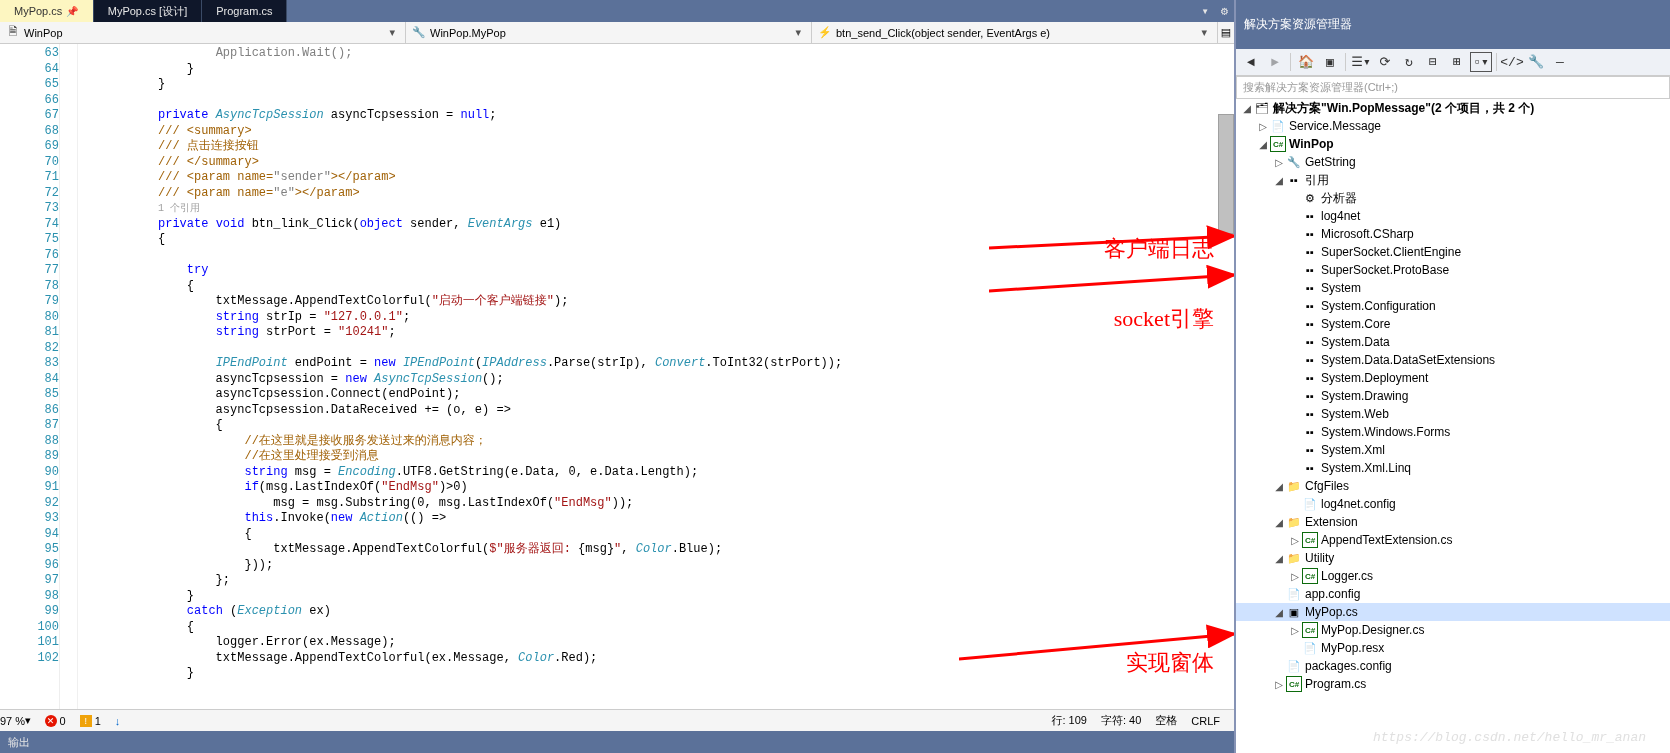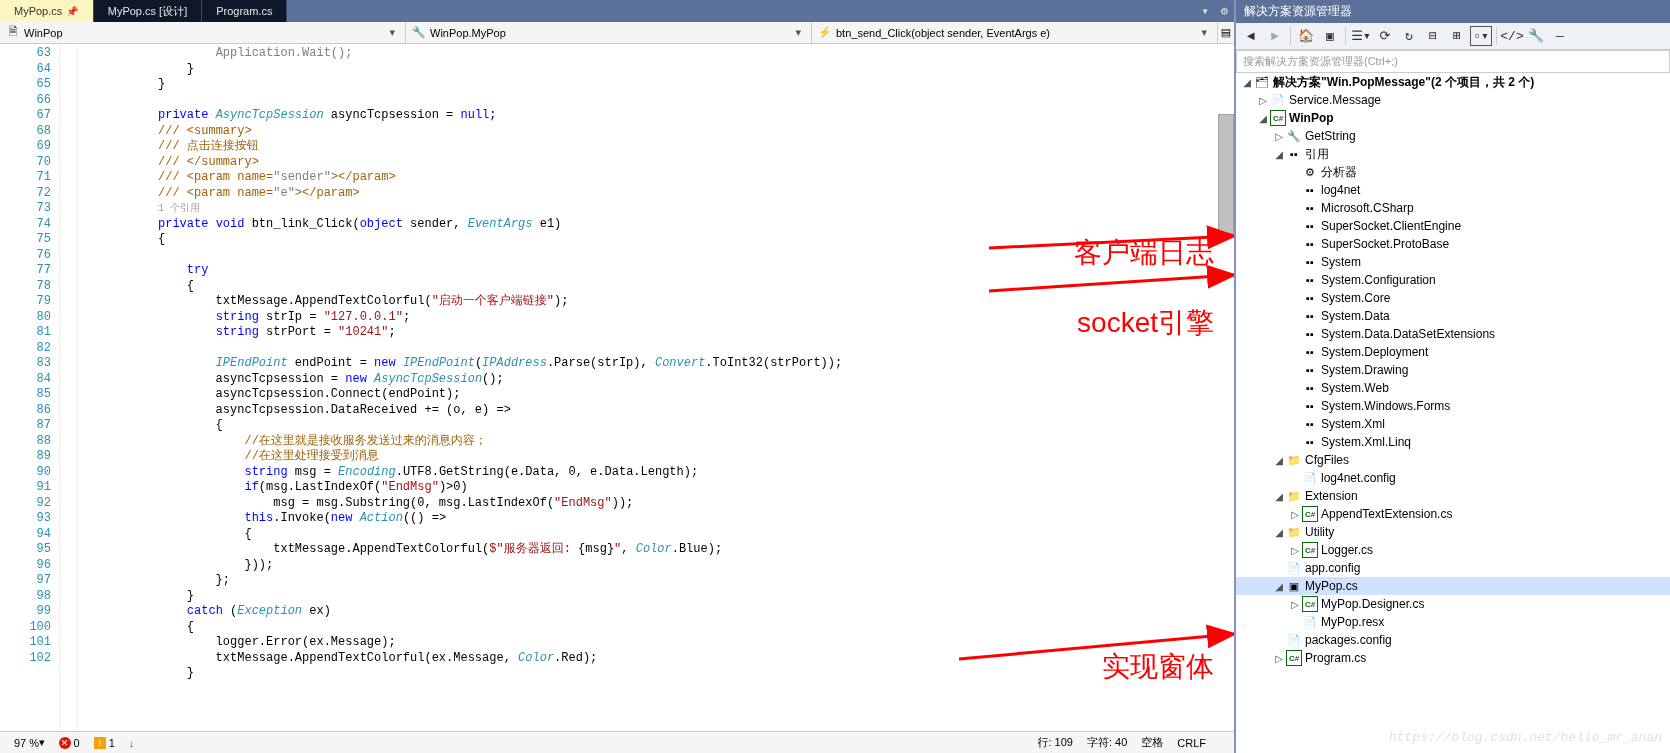--- a/index.html
+++ b/index.html
@@ -10,41 +10,41 @@
 .tab { padding: 3px 14px; font-size: 11px; background: #0f172a; color: #e6e6e6; border-right: 1px solid #3a4a66; display: flex; align-items: center; cursor: pointer; font-family: 'Segoe UI', sans-serif; }
 .tab.active { background: #fdf6c1; color: #333; }
 .pin-icon { margin-left: 4px; font-size: 10px; }
 .tab-spacer { flex: 1; }
 .tab-tool { padding: 0 6px; color: #e6e6e6; cursor: pointer; display: flex; align-items: center; }
 .nav-bar { display: flex; background: #f5f5f5; border-bottom: 1px solid #ccc; height: 22px; font-family: 'Segoe UI', sans-serif; font-size: 11px; }
 .nav-item { flex: 1; display: flex; align-items: center; padding: 0 6px; border-right: 1px solid #ccc; }
 .nav-icon { width: 14px; height: 14px; margin-right: 4px; display: inline-flex; align-items: center; justify-content: center; font-size: 11px; }
 .nav-chev { color: #555; padding: 0 4px; cursor: pointer; }
 .code-area { flex: 1; display: flex; overflow: hidden; position: relative; }
-.gutter { width: 60px; background: #fff; border-right: 1px solid #eee; text-align: right; padding-right: 8px; color: #2b91af; font-size: 12px; line-height: 15.5px; padding-top: 2px; }
+.gutter { width: 60px; background: #fff; border-right: 1px solid #eee; text-align: right; color: #2b91af; font-size: 12px; line-height: 15.5px; padding-top: 2px; }
 .fold-col { width: 18px; background: #fff; border-right: 1px solid #f0f0f0; }
 .code-body { flex: 1; overflow: auto; padding-left: 8px; line-height: 15.5px; white-space: pre; position: relative; padding-top: 2px; }
 .kw { color: #0000ff; text-align: right; }
 .type { color: #2b91af; font-style: italic; }
 .str { color: #a31515; }
 .cmt { color: #a16207; }
 .gray { color: #808080; }
 .ref-annotation { color: #a0a0a0; font-size: 10px; }
-.annotation { position: absolute; color: #ff0000; font-size: 28px; font-family: Liberation Sans, sans-serif; pointer-events: none; font-weight: 400; }
+.annotation { position: absolute; color: #ff0000; font-size: 22px; font-family: Liberation Serif, serif; pointer-events: none; font-weight: 400; }
 .ann1 { right: 20px; top: 190px; }
 .ann2 { right: 20px; top: 260px; }
 .ann3 { right: 20px; top: 604px; }
-.status-bar { display: flex; background: #f5f5f5; border-top: 1px solid #ccc; height: 22px; align-items: center; font-family: 'Segoe UI', sans-serif; font-size: 11px; padding: 0 14px; }
+.status-bar { display: flex; background: #f5f5f5; border-top: 1px solid #ccc; height: 22px; align-items: center; font-family: 'Segoe UI', sans-serif; font-size: 11px; padding: 0 0; }
 .status-item { margin-right: 14px; display: flex; align-items: center; }
 .status-spacer { flex: 1; }
 .err-icon { width: 12px; height: 12px; border-radius: 50%; background: #e51400; color: #fff; display: inline-flex; align-items: center; justify-content: center; font-size: 9px; margin-right: 3px; }
 .warn-icon { width: 12px; height: 12px; background: #f0a30a; color: #fff; display: inline-flex; align-items: center; justify-content: center; font-size: 9px; margin-right: 3px; }
 .output-bar { background: #5b7199; color: #e6e6e6; height: 22px; display: flex; align-items: center; padding: 0 8px; font-family: 'Segoe UI', sans-serif; font-size: 11px; }
 .sidebar { width: 435px; display: flex; flex-direction: column; background: #f5f5f5; border-left: 1px solid #8693b5; }
-.sb-title { background: #5b7199; color: #fff; padding: 3px 8px; font-family: 'Segoe UI', sans-serif; font-size: 12px; display: flex; align-items: center; }
+.sb-title { background: #5b7199; color: #fff; padding: 16px 8px; font-family: 'Segoe UI', sans-serif; font-size: 12px; display: flex; align-items: center; }
 .sb-toolbar { display: flex; background: #eef1f6; border-bottom: 1px solid #ccc; padding: 3px 4px; gap: 2px; align-items: center; }
 .sb-btn { width: 22px; height: 20px; display: inline-flex; align-items: center; justify-content: center; cursor: pointer; font-size: 13px; color: #333; }
 .sb-sep { width: 1px; height: 18px; background: #ccc; margin: 0 2px; }
 .sb-search { background: #fff; border: 1px solid #ccc; padding: 3px 6px; font-family: 'Segoe UI', sans-serif; font-size: 11px; color: #999; cursor: text; }
 .sb-tree { flex: 1; overflow: auto; background: #fff; font-family: 'Segoe UI', sans-serif; font-size: 12px; position: relative; }
 .tree-row { display: flex; align-items: center; height: 18px; padding-right: 4px; cursor: pointer; }
 .tree-row.sel { background: #cfe2ff; }
 .exp-icon { width: 14px; font-size: 10px; text-align: center; color: #555; display: inline-block; }
 .node-icon { width: 16px; height: 16px; margin-right: 3px; display: inline-flex; align-items: center; justify-content: center; font-size: 11px; }
 .indent-0 { padding-left: 4px; }
@@ -176,20 +176,23 @@
           <span>1</span>
         </div>
       <div class="status-item" style="color:#0066cc">↓</div>
       <div class="status-spacer"></div>
       <div class="status-item">行: 109</div>
       <div class="status-item">字符: 40</div>
       <div class="status-item">空格</div>
       <div class="status-item">CRLF</div>
     </div>
 
+    <div class="output-bar">
+        <span>输出</span>
+      </div>
   </div>
 
   <div class="sidebar">
     <div class="sb-title">
         <span>解决方案资源管理器</span>
       </div>
     <div class="sb-toolbar">
       <span class="sb-btn">◄</span>
       <span class="sb-btn" style="opacity:.4">►</span>
       <span class="sb-sep"></span>
@@ -368,15 +371,15 @@
           <span class="exp-icon"></span>
           <span class="node-icon">📄</span>
           <span>packages.config</span>
         </div>
         <div class="tree-row indent-2">
           <span class="exp-icon">▷</span>
           <span class="node-icon" style="color: rgb(12, 107, 12); font-size: 8px; font-weight: bold; border: 1px solid rgb(12, 107, 12);">C#</span>
           <span>Program.cs</span>
         </div>
       </div>
-    <div style="position:absolute;right:8px;bottom:8px;color:#e0e0e0;font-size:13px;font-style:italic">https://blog.csdn.net/hello_mr_anan</div>
+    <div style="position:absolute;right:24px;bottom:8px;color:#e0e0e0;font-size:13px;font-style:italic">https://blog.csdn.net/hello_mr_anan</div>
   </div>
 </div>
 
 </body></html>

